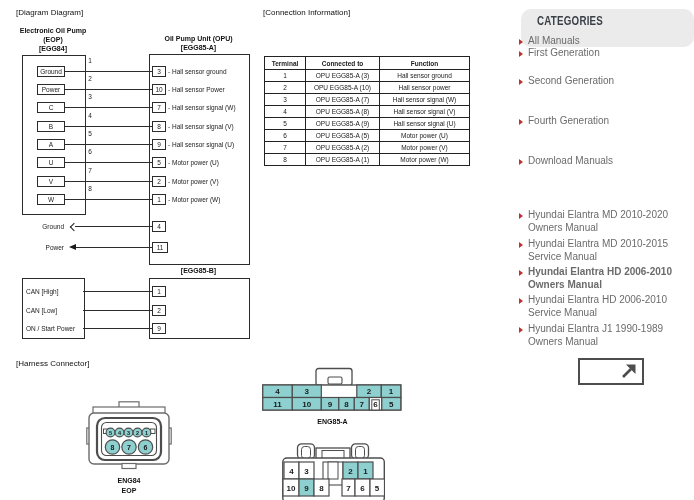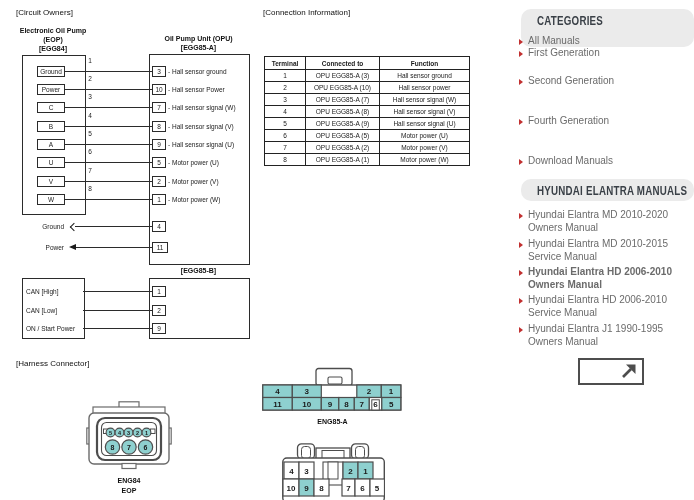--- a/index.html
+++ b/index.html
@@ -46,21 +46,21 @@
   .cat-item{height:14px;}
   .man-item .txt{width:163px;}
   .link-btn{position:absolute;left:578px;top:358px;width:62px;height:23px;border:2px solid #4d4d4d;
             background:#fff;cursor:pointer;}
 </style>
 </head>
 <body>
 
 <div class="page">
 
-  <div class="sect-h" style="left:16px;top:8px;">[Circuit Owners]</div>
+  <div class="sect-h" style="left:16px;top:8px;">[Diagram Diagram]</div>
 
   <div class="hdr" style="left:10px;top:26px;width:86px;">
     <div>Electronic Oil Pump</div>
     <div>(EOP)</div>
     <div>[EGG84]</div>
   </div>
   <div class="hdr" style="left:149px;top:34px;width:99px;">
     <div>Oil Pump Unit (OPU)</div>
     <div>[EGG85-A]</div>
   </div>
@@ -330,43 +330,40 @@
   </div>
   <div class="sitem cat-item" style="top:115px;">
     <span class="tri"></span>
     <span class="txt">Fourth Generation</span>
   </div>
   <div class="sitem cat-item" style="top:155px;">
     <span class="tri"></span>
     <span class="txt">Download Manuals</span>
   </div>
 
-  <div class="sbar" style="top:179px;height:22px;line-height:22px;">
-    <span class="sbar-text">HYUNDAI ELANTRA MANUALS</span>
-  </div>
 
   <div class="sitem man-item" style="top:209px;">
     <span class="tri"></span>
     <span class="txt">Hyundai Elantra MD 2010-2020 Owners Manual</span>
   </div>
   <div class="sitem man-item" style="top:238px;">
     <span class="tri"></span>
     <span class="txt">Hyundai Elantra MD 2010-2015 Service Manual</span>
   </div>
   <div class="sitem man-item" style="top:266px;font-weight:bold;">
     <span class="tri"></span>
     <span class="txt">Hyundai Elantra HD 2006-2010 Owners Manual</span>
   </div>
   <div class="sitem man-item" style="top:294px;">
     <span class="tri"></span>
     <span class="txt">Hyundai Elantra HD 2006-2010 Service Manual</span>
   </div>
   <div class="sitem man-item" style="top:323px;">
     <span class="tri"></span>
-    <span class="txt">Hyundai Elantra J1 1990-1995 Owners Manual</span>
+    <span class="txt">Hyundai Elantra J1 1990-1989 Owners Manual</span>
   </div>
 
   <div class="link-btn">
     <svg width="20" height="20" viewBox="0 0 20 20" style="position:absolute;right:3px;top:1px;">
       <line x1="4" y1="16" x2="12" y2="8" stroke="#4d4d4d" stroke-width="2.6"></line>
       <polygon points="7,3.5 16.5,3.5 16.5,13" fill="#4d4d4d"></polygon>
     </svg>
   </div>
 
 </div>

